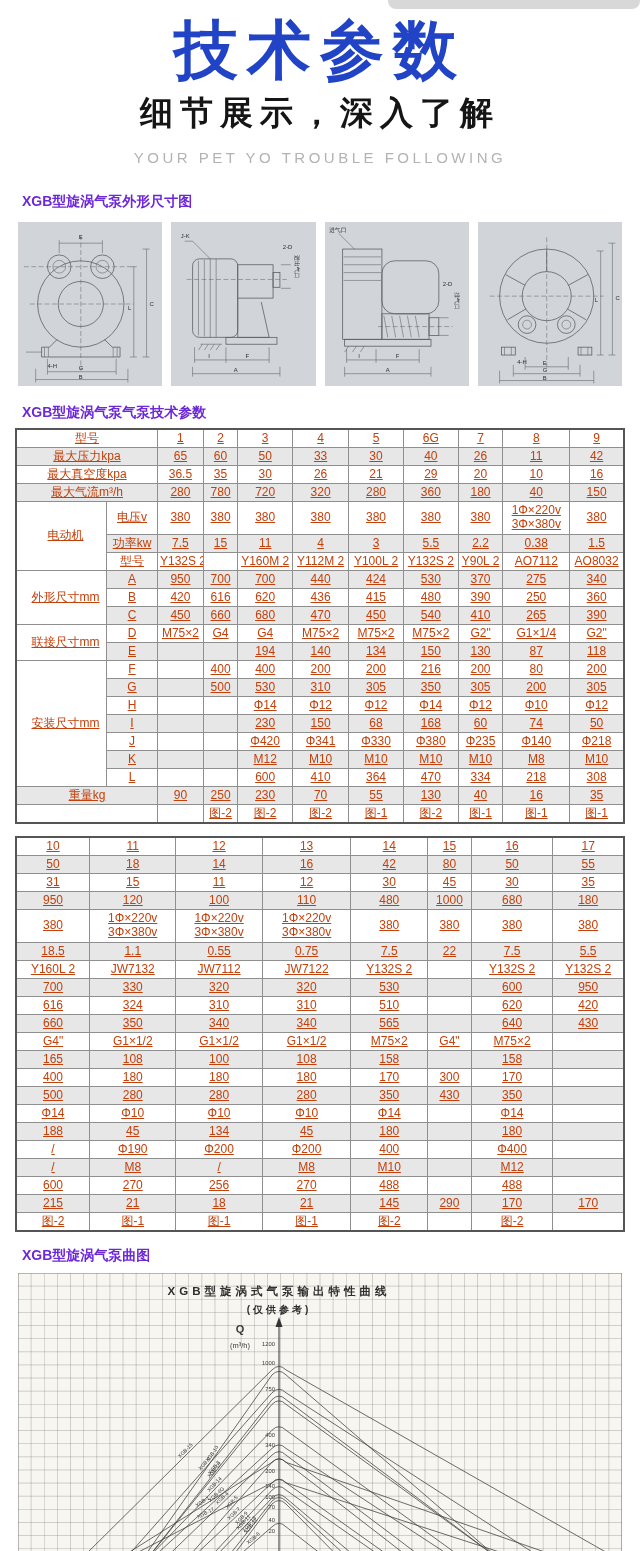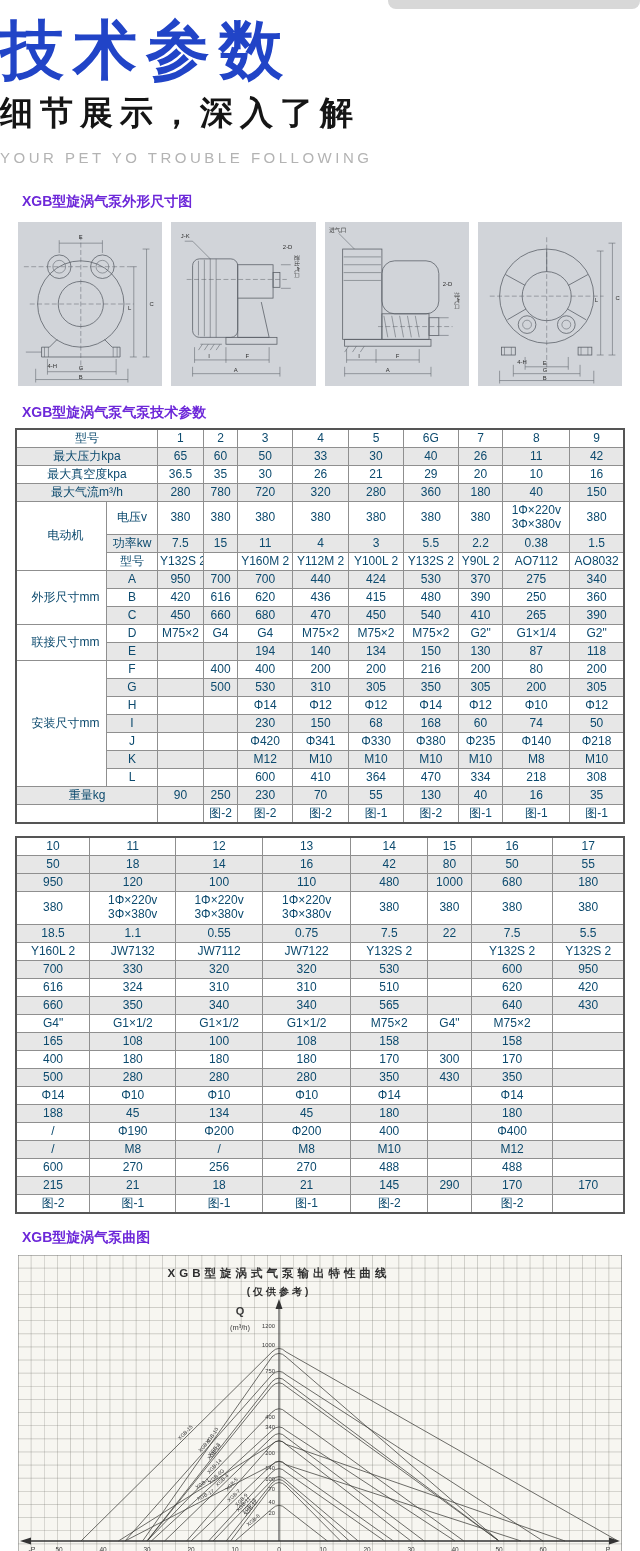--- a/index.html
+++ b/index.html
@@ -1,32 +1,32 @@
 <!DOCTYPE html>
 <html><head>
 <meta charset="utf-8">
 <style>
   html,body{margin:0;padding:0;}
   body{
     width:640px;height:1551px;position:relative;background:#ffffff;
     font-family:"Liberation Sans","DejaVu Sans",sans-serif;overflow:hidden;color:#333;
   }
   .top-pill{position:absolute;top:0;right:0;width:252px;height:9px;background:#d8d8d8;border-radius:0 0 8px 8px;}
-  .hero{padding-top:16px;}
+  .hero{text-align:center;padding-top:16px;}
   .hero-title{font-size:64px;font-weight:900;color:#2144c7;letter-spacing:9px;line-height:1.08;margin:0;}
   .hero-sub{font-size:33px;font-weight:600;color:#151515;letter-spacing:7px;margin-top:6px;}
   .hero-tag{font-size:15px;color:#b3b3b3;letter-spacing:3.5px;margin-top:13px;}
   .sec-heading{font-size:14px;font-weight:bold;color:#6d28d9;margin:0 0 0 22px;}
   .sec-heading.first{margin-top:27px;}
   .panels{display:flex;gap:9px;margin:11px 18px 0 18px;}
   .panel{background:#d1d4d9;flex:1;height:164px;}
   .panel svg{display:block;width:100%;height:100%;}
   .specs-heading{margin-top:18px;}
   table.spec{border-collapse:collapse;table-layout:fixed;width:610px;margin:6px auto 0 auto;
-    font-size:12px;color:#0c4a6e;border:2px solid #555;}
+    font-size:12px;color:#c2410c;border:2px solid #555;text-decoration:underline;}
   table.spec td{border:1px solid #8f8f8f;text-align:center;padding:1px 2px;height:15px;line-height:1.15;
     overflow:hidden;white-space:nowrap;}
   table.spec tr.tall td{height:30px;white-space:normal;}
   table.spec tr.shade td:not(.grp){background:#e7e7e7;}
   table.spec td.grp{background:#ffffff;padding-left:10px;}
   #t2{margin-top:12px;}
   .curve-heading{margin-top:15px;}
   .chart-wrap{margin:8px 18px 0 18px;}
   .chart-wrap svg{display:block;}
   .dim{stroke:#5a5f66;stroke-width:0.8;fill:none;}
@@ -514,20 +514,30 @@
       </tr>
       <tr class="shade">
         <td>50</td>
         <td>18</td>
         <td>14</td>
         <td>16</td>
         <td>42</td>
         <td>80</td>
         <td>50</td>
         <td>55</td>
+      </tr>
+      <tr>
+        <td>31</td>
+        <td>15</td>
+        <td>11</td>
+        <td>12</td>
+        <td>30</td>
+        <td>45</td>
+        <td>30</td>
+        <td>35</td>
       </tr>
       <tr class="shade">
         <td>950</td>
         <td>120</td>
         <td>100</td>
         <td>110</td>
         <td>480</td>
         <td>1000</td>
         <td>680</td>
         <td>180</td>

